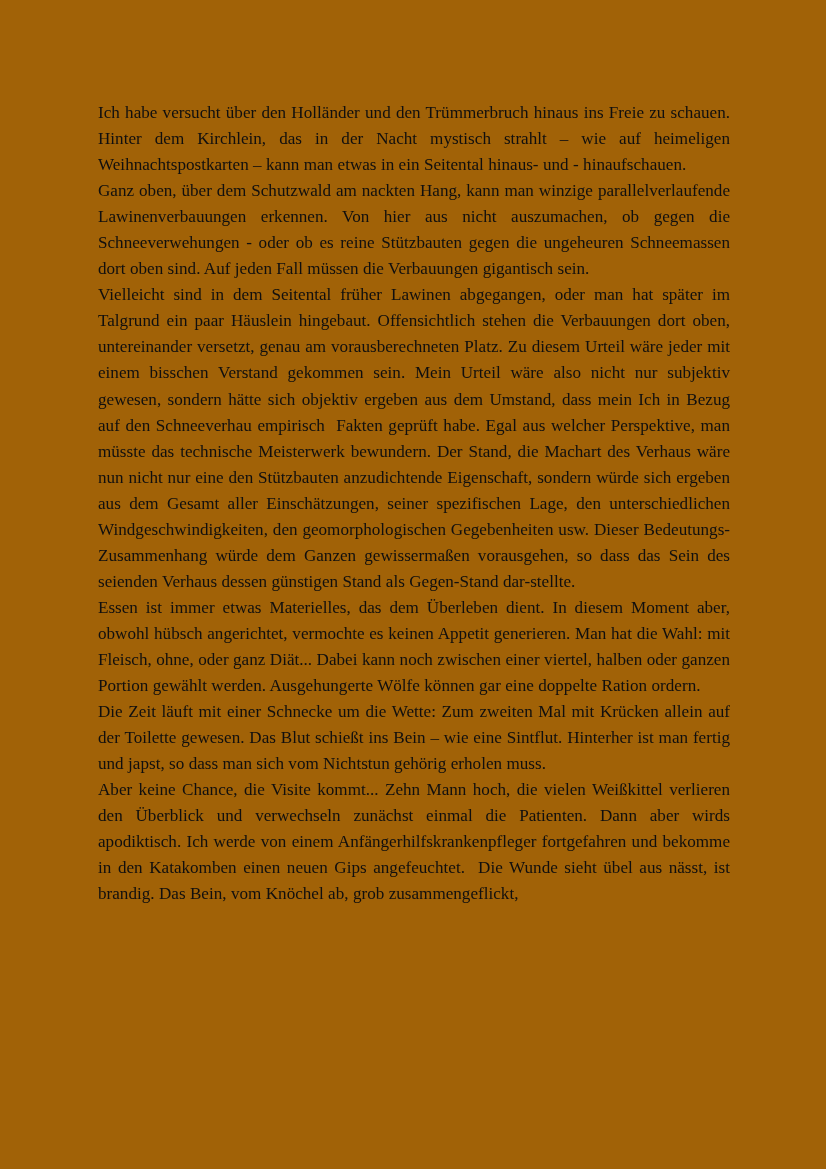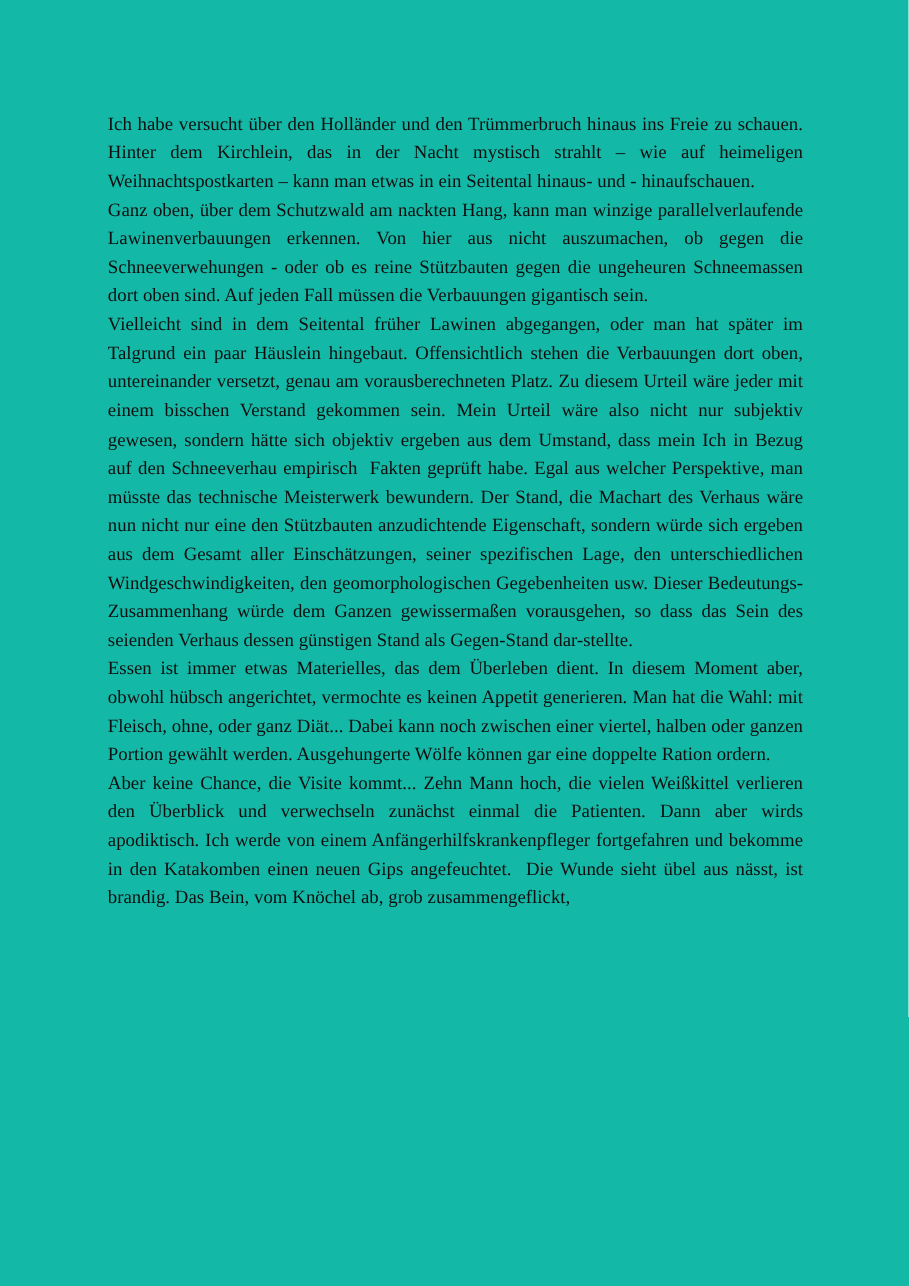--- a/index.html
+++ b/index.html
@@ -6,21 +6,21 @@
   html, body {
     margin: 0;
     padding: 0;
     background: #ffffff;
   }
 
   .page {
     position: relative;
     width: 826px;
     height: 1169px;
-    background: #14b8a6;
+    background: #a16207;
     margin: 0 auto;
     overflow: hidden;
     box-sizing: border-box;
   }
 
   .text-body {
     position: absolute;
     left: 98px;
     top: 100px;
     width: 632px;
@@ -52,17 +52,18 @@
   <div class="text-body">
 
     <p class="para">Ich habe versucht über den Holländer und den Trümmerbruch hinaus ins Freie zu schauen. Hinter dem Kirchlein, das in der Nacht mystisch strahlt – wie auf heimeligen Weihnachtspostkarten – kann man etwas in ein Seitental hinaus- und - hinaufschauen.</p>
 
     <p class="para">Ganz oben, über dem Schutzwald am nackten Hang, kann man winzige parallelverlaufende Lawinenverbauungen erkennen. Von hier aus nicht auszumachen, ob gegen die Schneeverwehungen - oder ob es reine Stützbauten gegen die ungeheuren Schneemassen dort oben sind. Auf jeden Fall müssen die Verbauungen gigantisch sein.</p>
 
     <p class="para">Vielleicht sind in dem Seitental früher Lawinen abgegangen, oder man hat später im Talgrund ein paar Häuslein hingebaut. Offensichtlich stehen die Verbauungen dort oben, untereinander versetzt, genau am vorausberechneten Platz. Zu diesem Urteil wäre jeder mit einem bisschen Verstand gekommen sein. Mein Urteil wäre also nicht nur subjektiv gewesen, sondern hätte sich objektiv ergeben aus dem Umstand, dass mein Ich in Bezug auf den Schneeverhau empirisch  Fakten geprüft habe. Egal aus welcher Perspektive, man müsste das technische Meisterwerk bewundern. Der Stand, die Machart des Verhaus wäre nun nicht nur eine den Stützbauten anzudichtende Eigenschaft, sondern würde sich ergeben aus dem Gesamt aller Einschätzungen, seiner spezifischen Lage, den unterschiedlichen Windgeschwindigkeiten, den geomorphologischen Gegebenheiten usw. Dieser Bedeutungs-Zusammenhang würde dem Ganzen gewissermaßen vorausgehen, so dass das Sein des seienden Verhaus dessen günstigen Stand als Gegen-Stand dar-stellte.</p>
 
     <p class="para">Essen ist immer etwas Materielles, das dem Überleben dient. In diesem Moment aber, obwohl hübsch angerichtet, vermochte es keinen Appetit generieren. Man hat die Wahl: mit Fleisch, ohne, oder ganz Diät... Dabei kann noch zwischen einer viertel, halben oder ganzen Portion gewählt werden. Ausgehungerte Wölfe können gar eine doppelte Ration ordern.</p>
 
+    <p class="para">Die Zeit läuft mit einer Schnecke um die Wette: Zum zweiten Mal mit Krücken allein auf der Toilette gewesen. Das Blut schießt ins Bein – wie eine Sintflut. Hinterher ist man fertig und japst, so dass man sich vom Nichtstun gehörig erholen muss.</p>
 
     <p class="para">Aber keine Chance, die Visite kommt... Zehn Mann hoch, die vielen Weißkittel verlieren den Überblick und verwechseln zunächst einmal die Patienten. Dann aber wirds apodiktisch. Ich werde von einem Anfängerhilfskrankenpfleger fortgefahren und bekomme in den Katakomben einen neuen Gips angefeuchtet.  Die Wunde sieht übel aus nässt, ist brandig. Das Bein, vom Knöchel ab, grob zusammengeflickt,</p>
 
   </div>
 </div>
 
 </body></html>

